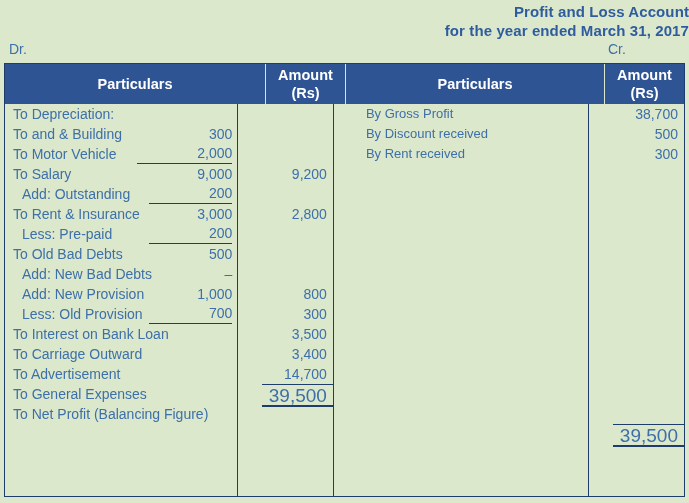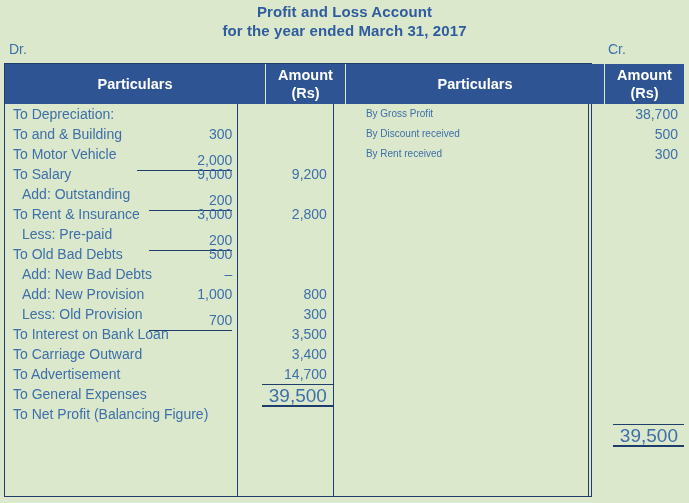--- a/index.html
+++ b/index.html
@@ -28,39 +28,40 @@
     top: 2px;
     width: 689px;
     text-align: center;
   }
   .title-line {
     color: #2e5c9e;
     font-weight: bold;
     font-size: 15px;
     line-height: 19px;
     letter-spacing: 0.1px;
+    text-align: right;
   }
 
   
   .drcr {
     position: absolute;
     color: #3d6fa8;
     font-size: 14px;
     line-height: 17px;
     top: 41px;
   }
   .dr { left: 9px; }
   .cr { left: 608px; }
 
   
   .table {
     position: absolute;
     left: 4px;
     top: 63px;
-    width: 588px;
+    width: 681px;
     height: 434px;
     box-sizing: border-box;
     border: 1px solid #1f3d6b;
     background: #dce8cc;
     text-decoration: underline;
   }
 
   
   .thead {
     position: absolute;
@@ -109,21 +110,21 @@
   .col-amt-l  { width: 80px;  border-right: 1px solid #1f3d6b; }
   .col-part-r { width: 259px; border-right: 1px solid #1f3d6b; }
   .col-amt-r  { width: 79px; }
 
   
   .rows { position: absolute; left: 0; top: 0; width: 100%; }
   .row {
     height: 20px;
     line-height: 20px;
     color: #3d6fa8;
-    font-size: 10px;
+    font-size: 13px;
     box-sizing: border-box;
     white-space: nowrap;
   }
   .row .lbl {
     display: inline-block;
     padding-left: 8px;
   }
 
   
   .prow {
@@ -143,21 +144,20 @@
     position: absolute;
     right: 5px;
     top: 0;
     text-align: right;
   }
   .prow.ruled .sub {
     border-bottom: 1.5px solid #1f3d6b;
     height: 19px;
     line-height: 19px;
     padding-left: 60px;
-    margin-top: 7px;
   }
 
   
   .arow {
     height: 20px;
     line-height: 20px;
     font-size: 14px;
     color: #3d6fa8;
     text-align: right;
     padding-right: 6px;

